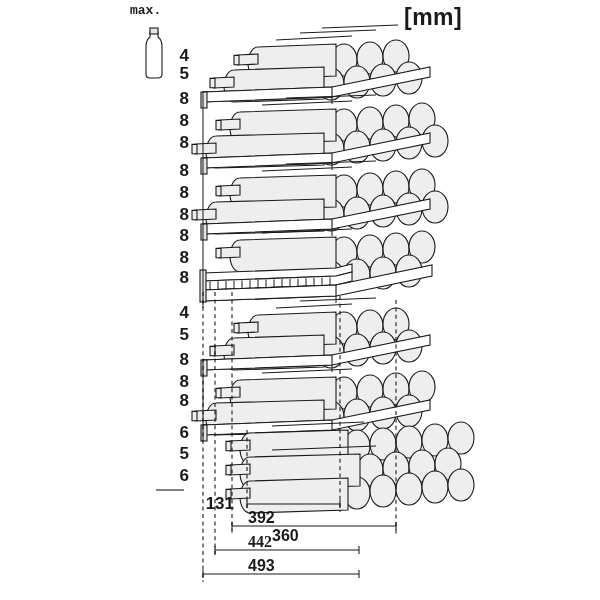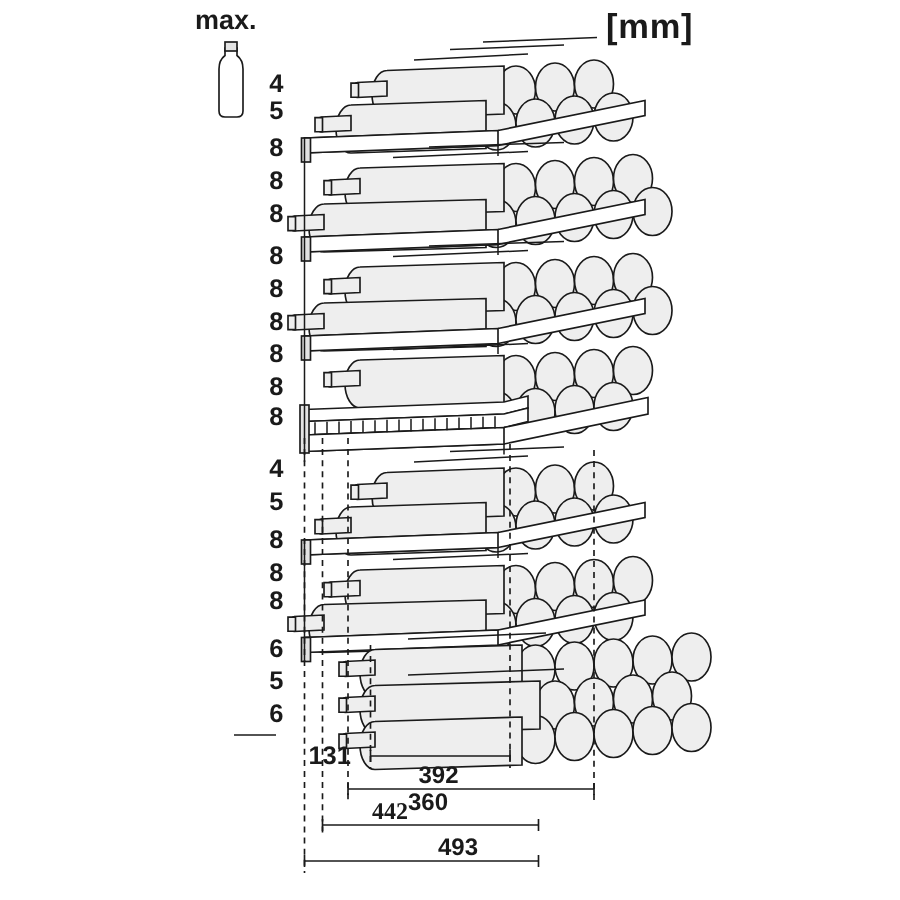--- a/index.html
+++ b/index.html
@@ -8,21 +8,21 @@
     width:600px;height:600px;
     font-family:"Liberation Sans", sans-serif;
     color:#1a1a1a;
     overflow:hidden;
     position:relative;
   }
   #stage{position:relative;width:600px;height:600px;}
   svg{display:block;position:absolute;left:0;top:0;}
   .lbl{position:absolute;font-weight:bold;}
   .unit{font-size:23px;letter-spacing:.5px;}
-  .maxlbl{font-size:18px;}
+  .maxlbl{font-size:13px;font-family:Liberation Mono, monospace;}
   .count{font-size:17px;text-align:right;width:26px;}
   .total{font-size:17px;text-align:right;width:32px;margin-left:48px;}
   .dim{font-size:16px;}
 </style>
 </head>
 <body>
 
 <div id="stage">
 
   <svg width="600" height="600" viewBox="0 0 600 600">
@@ -335,17 +335,17 @@
   <div class="lbl count" style="left:163px;top:350px;">8</div>
   <div class="lbl count" style="left:163px;top:372px;">8</div>
   <div class="lbl count" style="left:163px;top:391px;">8</div>
   <div class="lbl count" style="left:163px;top:423px;">6</div>
   <div class="lbl count" style="left:163px;top:444px;">5</div>
   <div class="lbl count" style="left:163px;top:466px;">6</div>
 
   <div class="lbl total" style="left:154px;top:494px;">131</div>
 
   <div class="lbl dim" style="left:272px;top:487px;margin-top:40px;">360</div>
-  <div class="lbl dim" style="left:248px;top:509px;margin-left:31px;">392</div>
+  <div class="lbl dim" style="left:248px;top:509px;">392</div>
   <div class="lbl dim" style="left:248px;top:533px;font-family:Liberation Serif, serif;">442</div>
-  <div class="lbl dim" style="left:248px;top:557px;margin-left:44px;">493</div>
+  <div class="lbl dim" style="left:248px;top:557px;">493</div>
 
 </div>
 
 </body></html>

